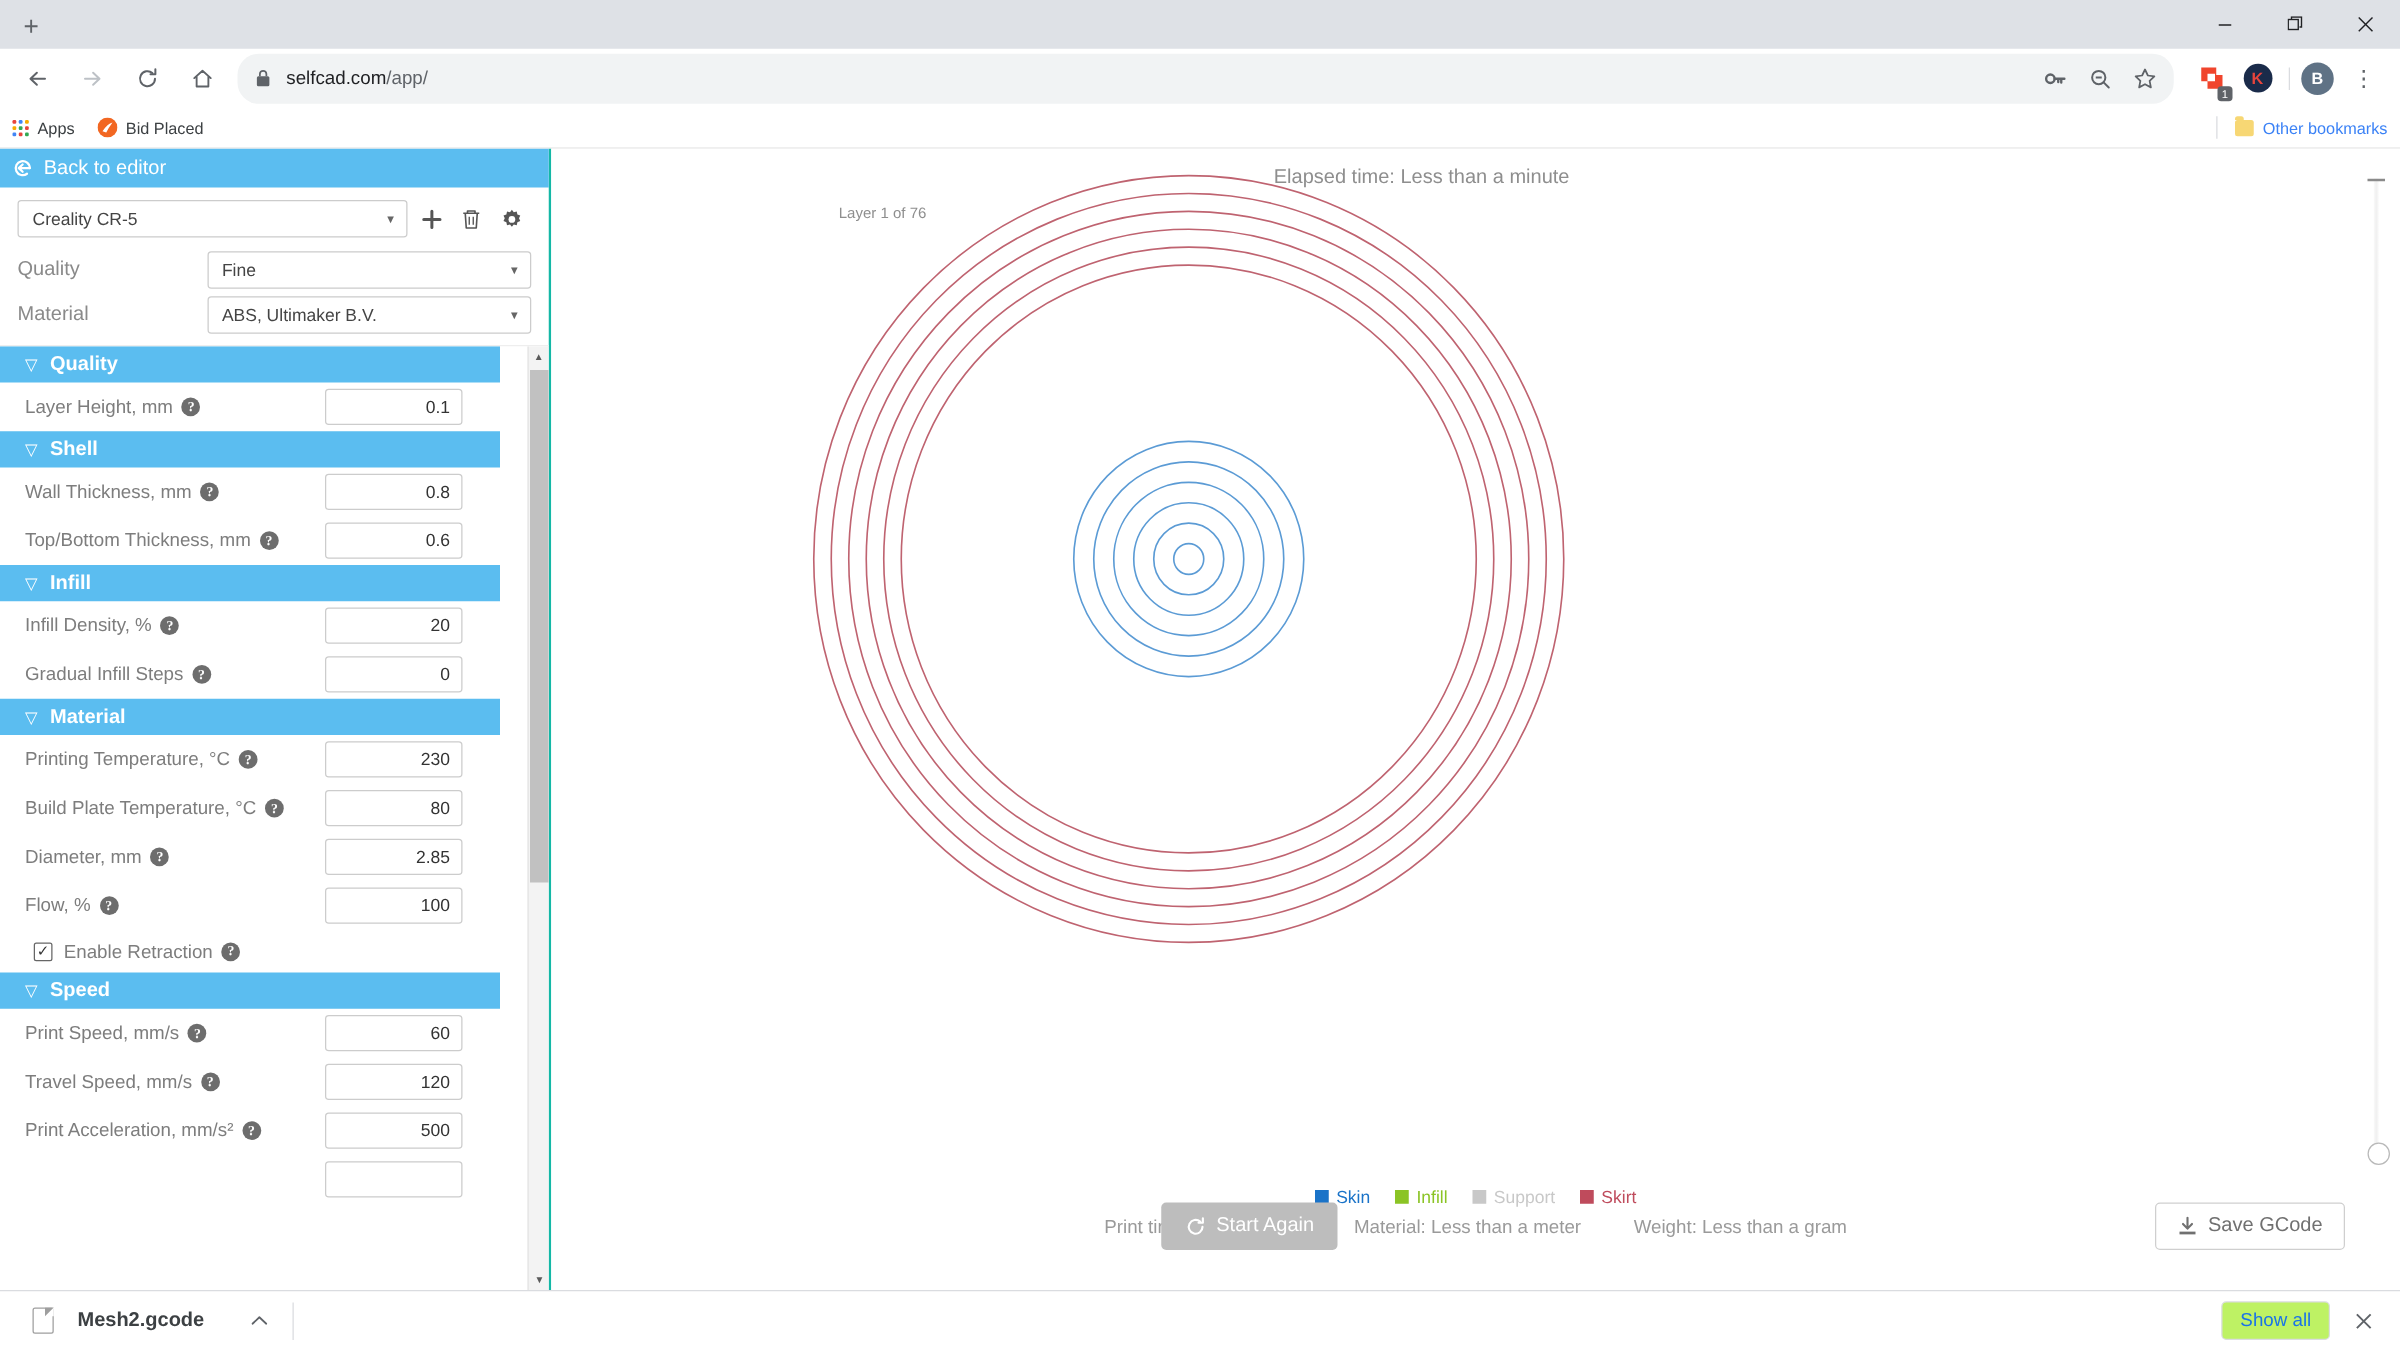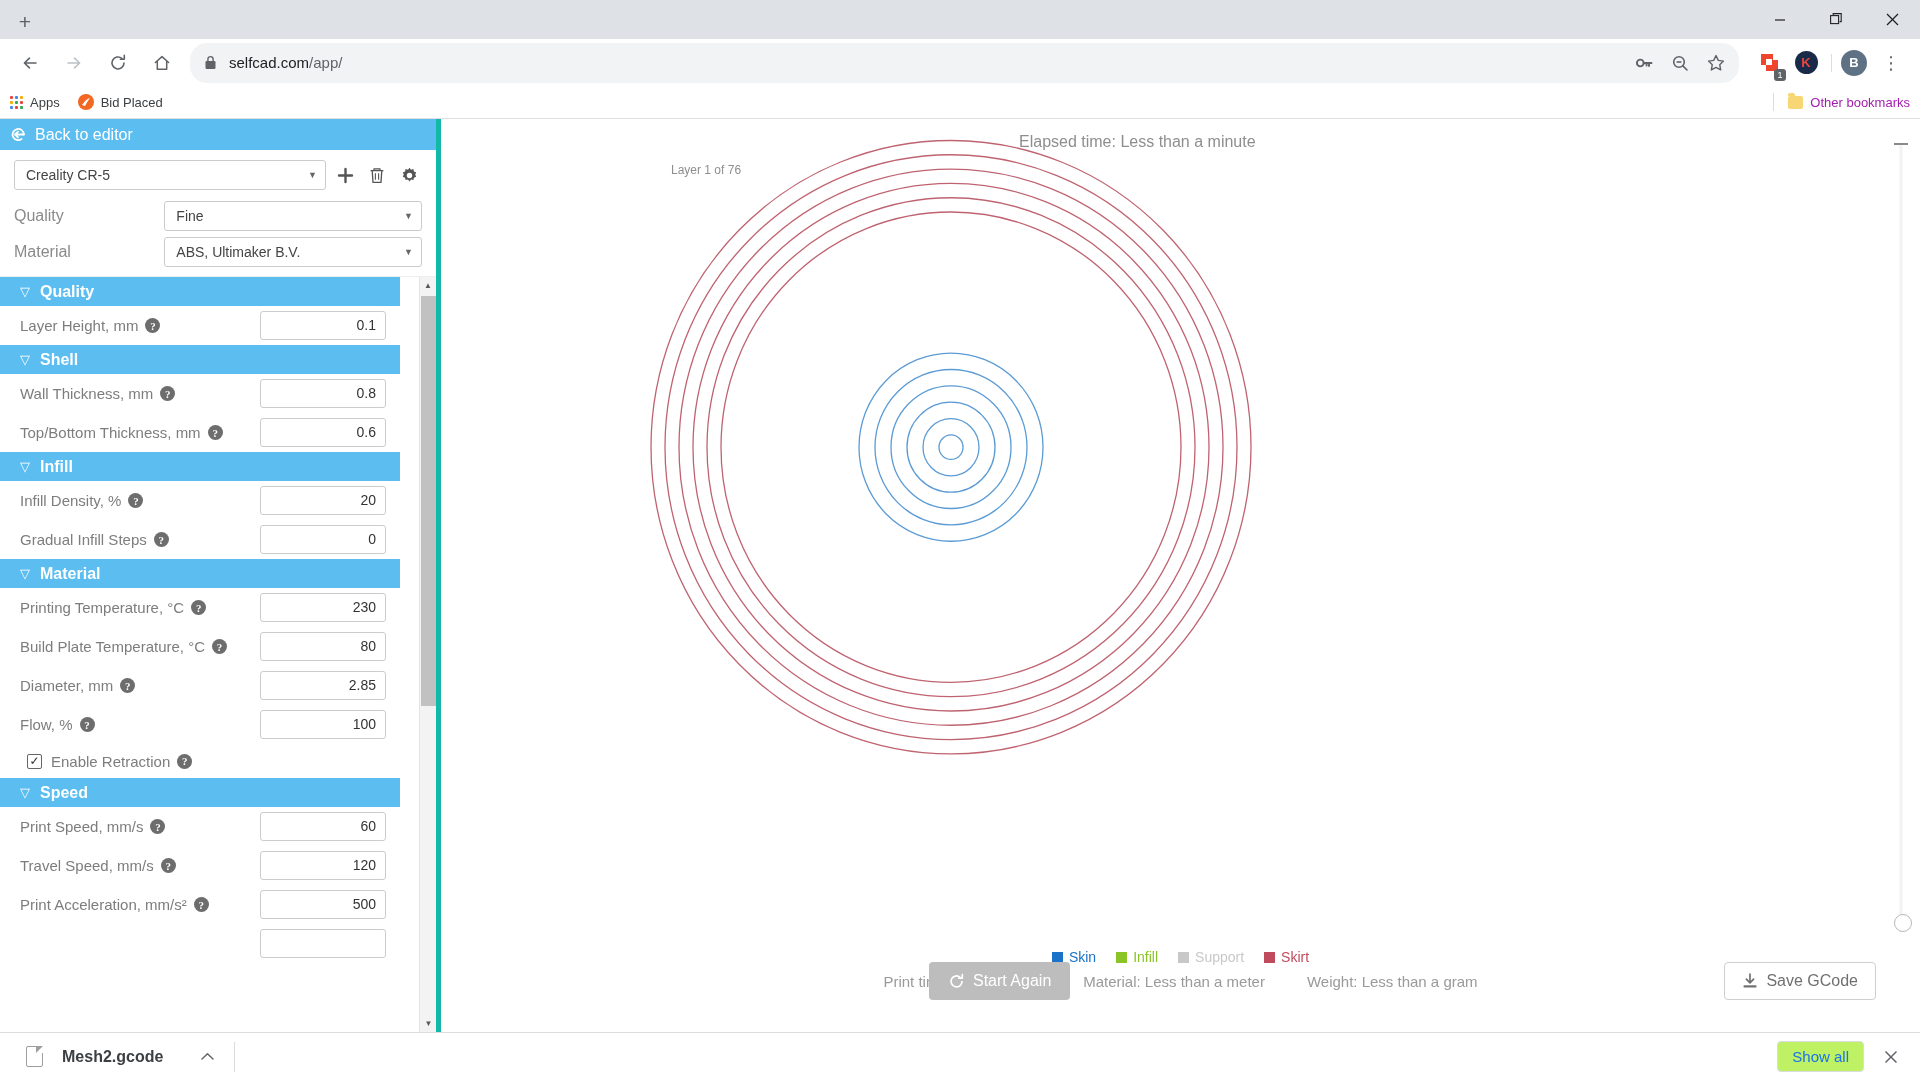--- a/index.html
+++ b/index.html
@@ -77,21 +77,21 @@
   .apps-grid i { width:3px; height:3px; border-radius:1px; display:block; }
   .bm-right { margin-left: auto; display: flex; align-items: center; }
   .bm-divider { width: 1px; height: 18px; background: #dadce0; margin-right: 14px; }
   .folder-ico { width: 15px; height: 13px; background: #f7d774; border-radius: 2px; margin-right: 7px; position: relative; }
   .folder-ico::before { content:''; position:absolute; top:-3px; left:0; width:7px; height:3px; background:#f7d774; border-radius:2px 2px 0 0; }
 
   
   .appbody { flex: 1; display: flex; position: relative; background: #fff; min-height: 0; }
 
   
-  .sidebar { width: 441px; flex: 0 0 441px; display: flex; flex-direction: column; background: #fff; border-right: 5px solid #14b8a6; }
+  .sidebar { width: 441px; flex: 0 0 441px; display: flex; flex-direction: column; background: #fff; border-right: 2px solid #14b8a6; }
   .back-bar {
     height: 31px; background: #5bbdf0; color: #fff; display: flex; align-items: center;
     padding-left: 9px; font-size: 16px; flex: 0 0 31px;
   }
   .back-bar span { margin-left: 7px; }
 
   .printer-row { display: flex; align-items: center; padding: 10px 12px 8px 14px; }
   .sel {
     border: 1px solid #ccc; border-radius: 3px; height: 30px; background: #fff;
     display: flex; align-items: center; padding: 0 8px 0 11px; font-size: 14px; color: #444;
@@ -116,21 +116,21 @@
   }
   .sec-head .tri { margin-right: 10px; font-size: 13px; font-weight: normal; }
   .opt-row { height: 39px; display: flex; align-items: center; padding-left: 20px; }
   .opt-label { font-size: 15px; color: #7d7d7d; display: flex; align-items: center; width: 240px; }
   .help {
     width: 15px; height: 15px; border-radius: 50%; background: #6d6d6d; color: #fff;
     font-size: 11px; font-weight: bold; display: inline-flex; align-items: center; justify-content: center;
     margin-left: 7px; font-family: "Liberation Serif", serif;
   }
   .opt-input {
-    width: 126px; height: 29px; border: 1px solid #ccc; border-radius: 3px; background: #fff;
+    width: 110px; height: 29px; border: 1px solid #ccc; border-radius: 3px; background: #fff;
     font-size: 14px; color: #333; text-align: right; padding: 0 9px; line-height: 27px;
   }
   .chk-row { height: 34px; display: flex; align-items: center; padding-left: 27px; }
   .chkbox {
     width: 15px; height: 15px; border: 1px solid #666; border-radius: 2px; margin-right: 9px;
     display: flex; align-items: center; justify-content: center; font-size: 12px; color: #333; background:#fff;
   }
   .chk-label { font-size: 15px; color: #7d7d7d; display: flex; align-items: center; }
 
   .sb-track {
@@ -312,21 +312,21 @@
         <svg width="16" height="16" viewBox="0 0 16 16">
             <circle cx="8" cy="8" r="8" fill="#f26722"></circle>
             <path d="M4 11 q4 -6 8 -7 q-3 4 -5 8 z" fill="#fff"></path>
           </svg>
       </span>
       <span>Bid Placed</span>
     </div>
     <div class="bm-right">
       <span class="bm-divider"></span>
       <span class="folder-ico"></span>
-      <span style="font-size:13px;color:#a21caf;">Other bookmarks</span>
+      <span style="font-size:13px;color:#3b82f6;">Other bookmarks</span>
     </div>
   </div>
 
   <div class="appbody">
 
     <div class="sidebar">
 
       <div class="back-bar">
         <svg width="19" height="19" viewBox="0 0 19 19">
           <path d="M14.8 9.5 a5.6 5.6 0 1 0 -2.2 4.5" fill="none" stroke="#fff" stroke-width="1.8" stroke-linecap="round"></path>

